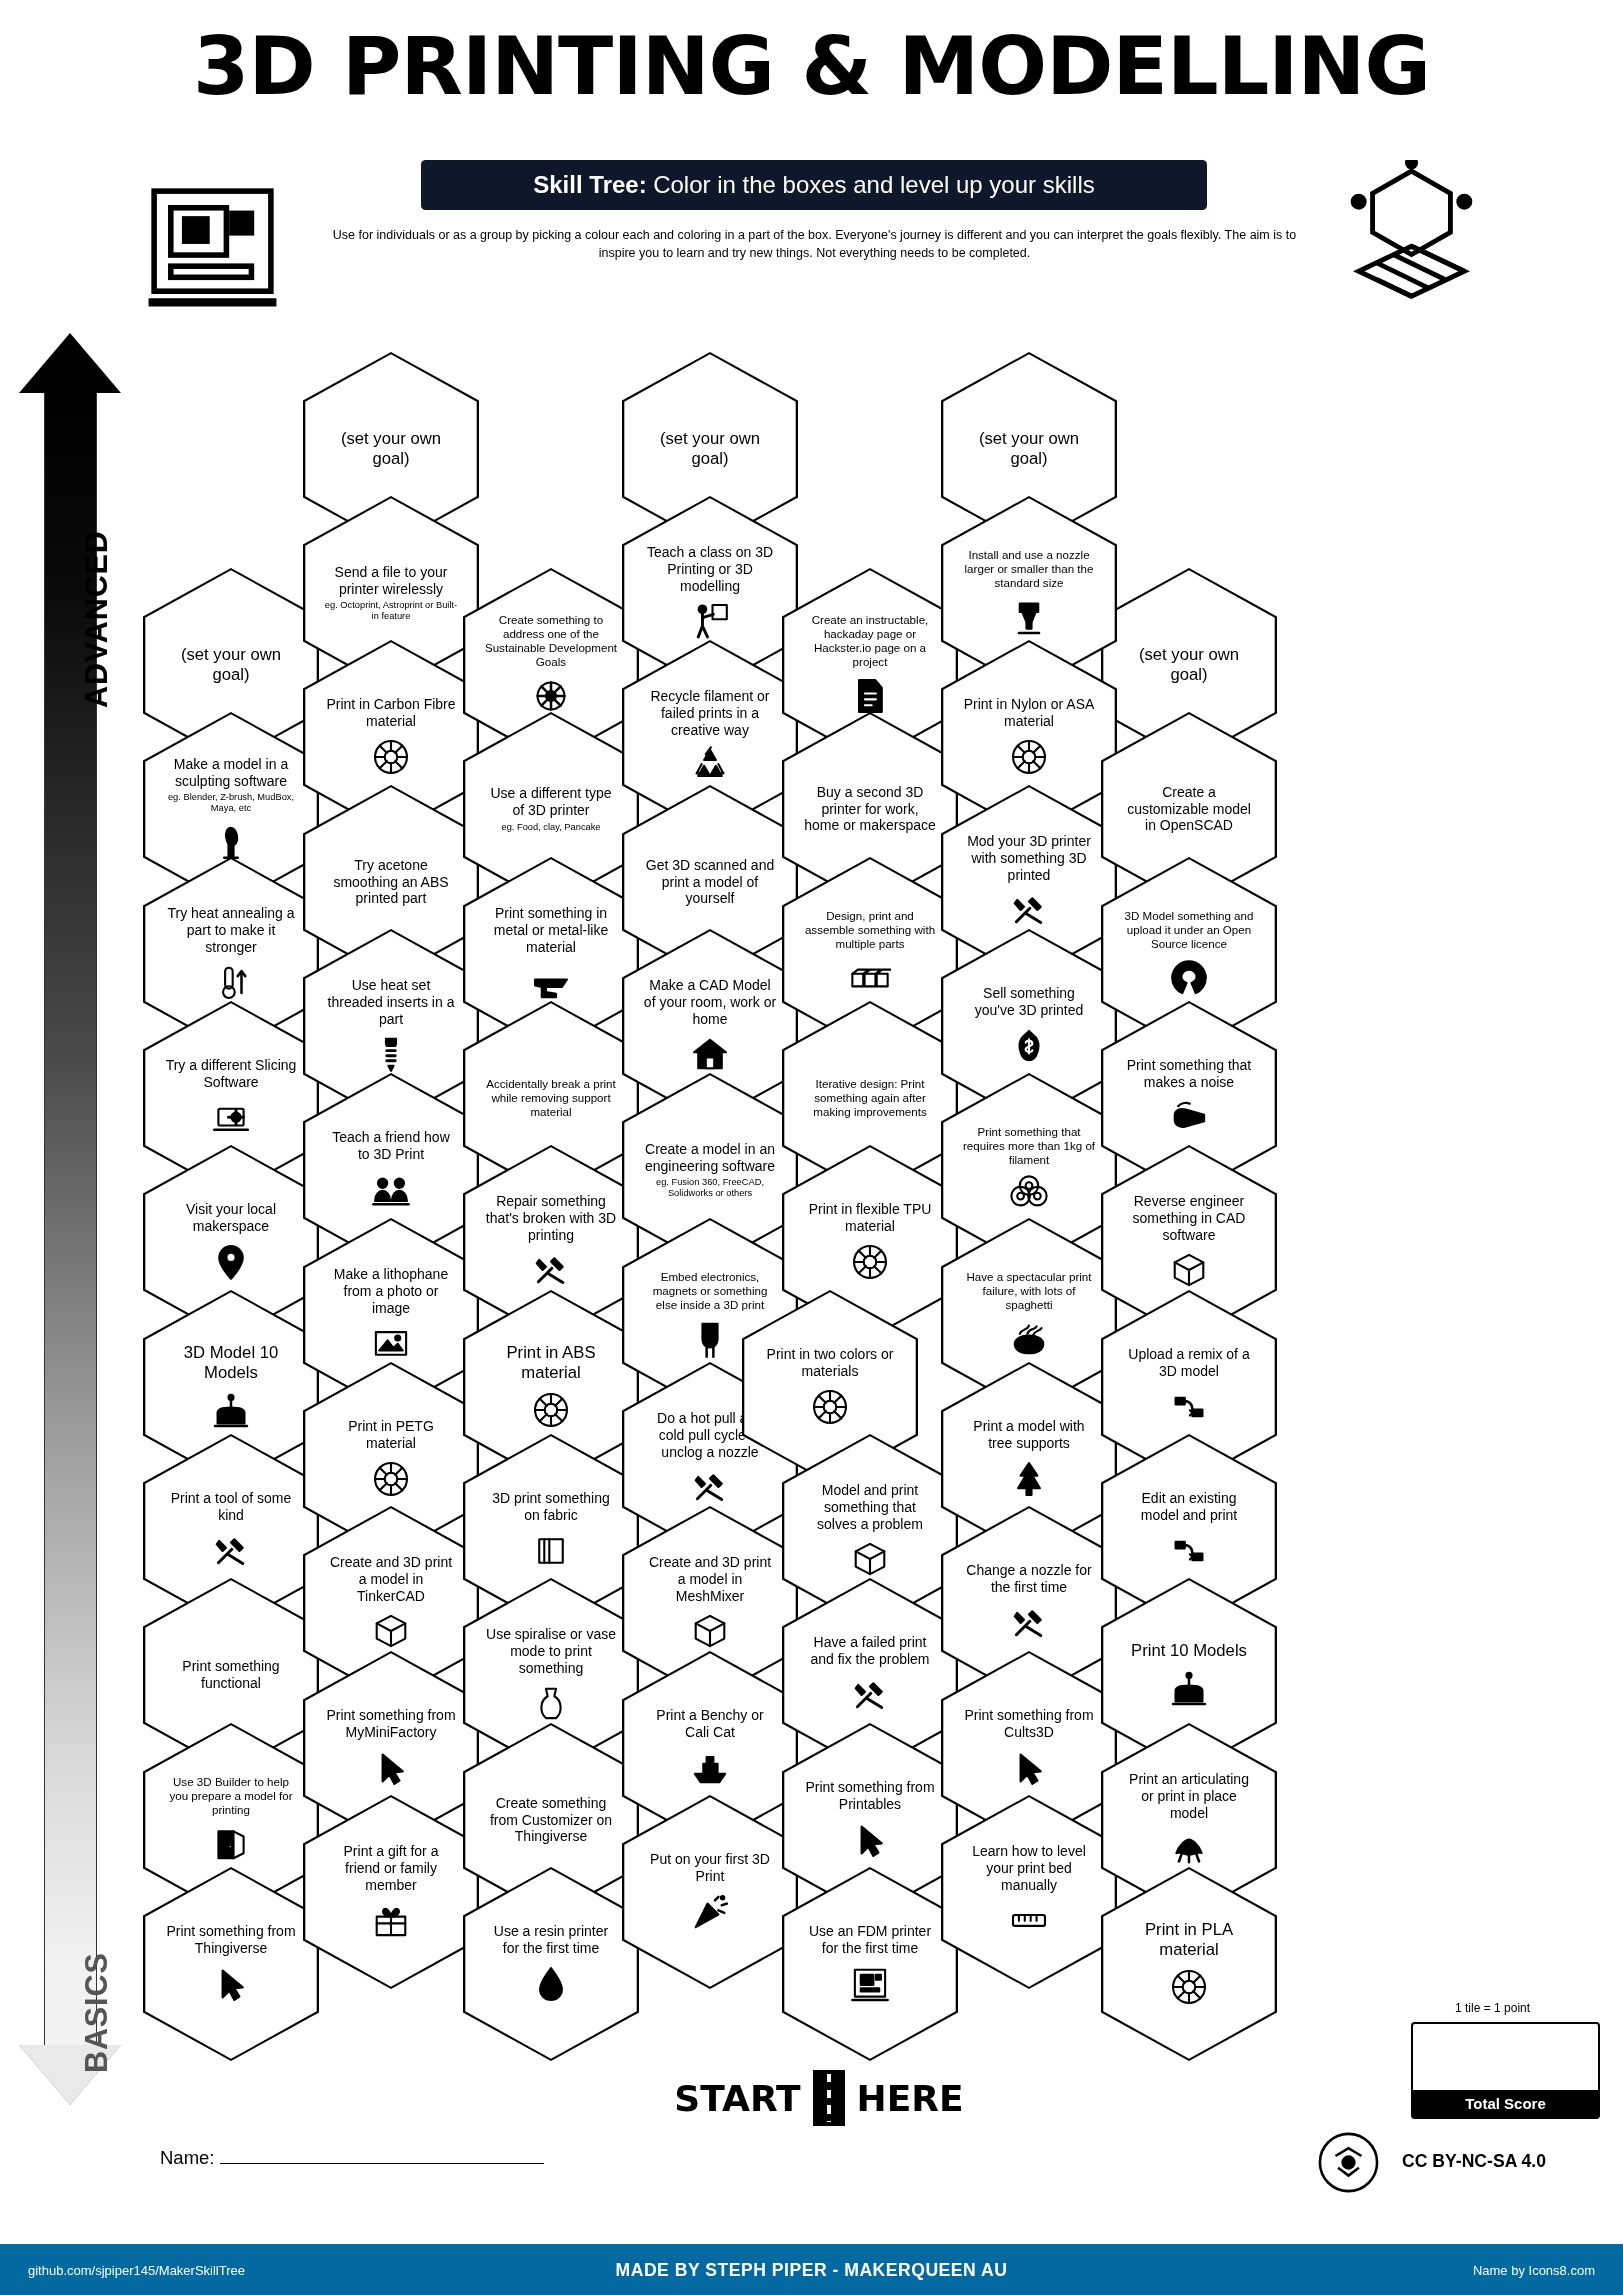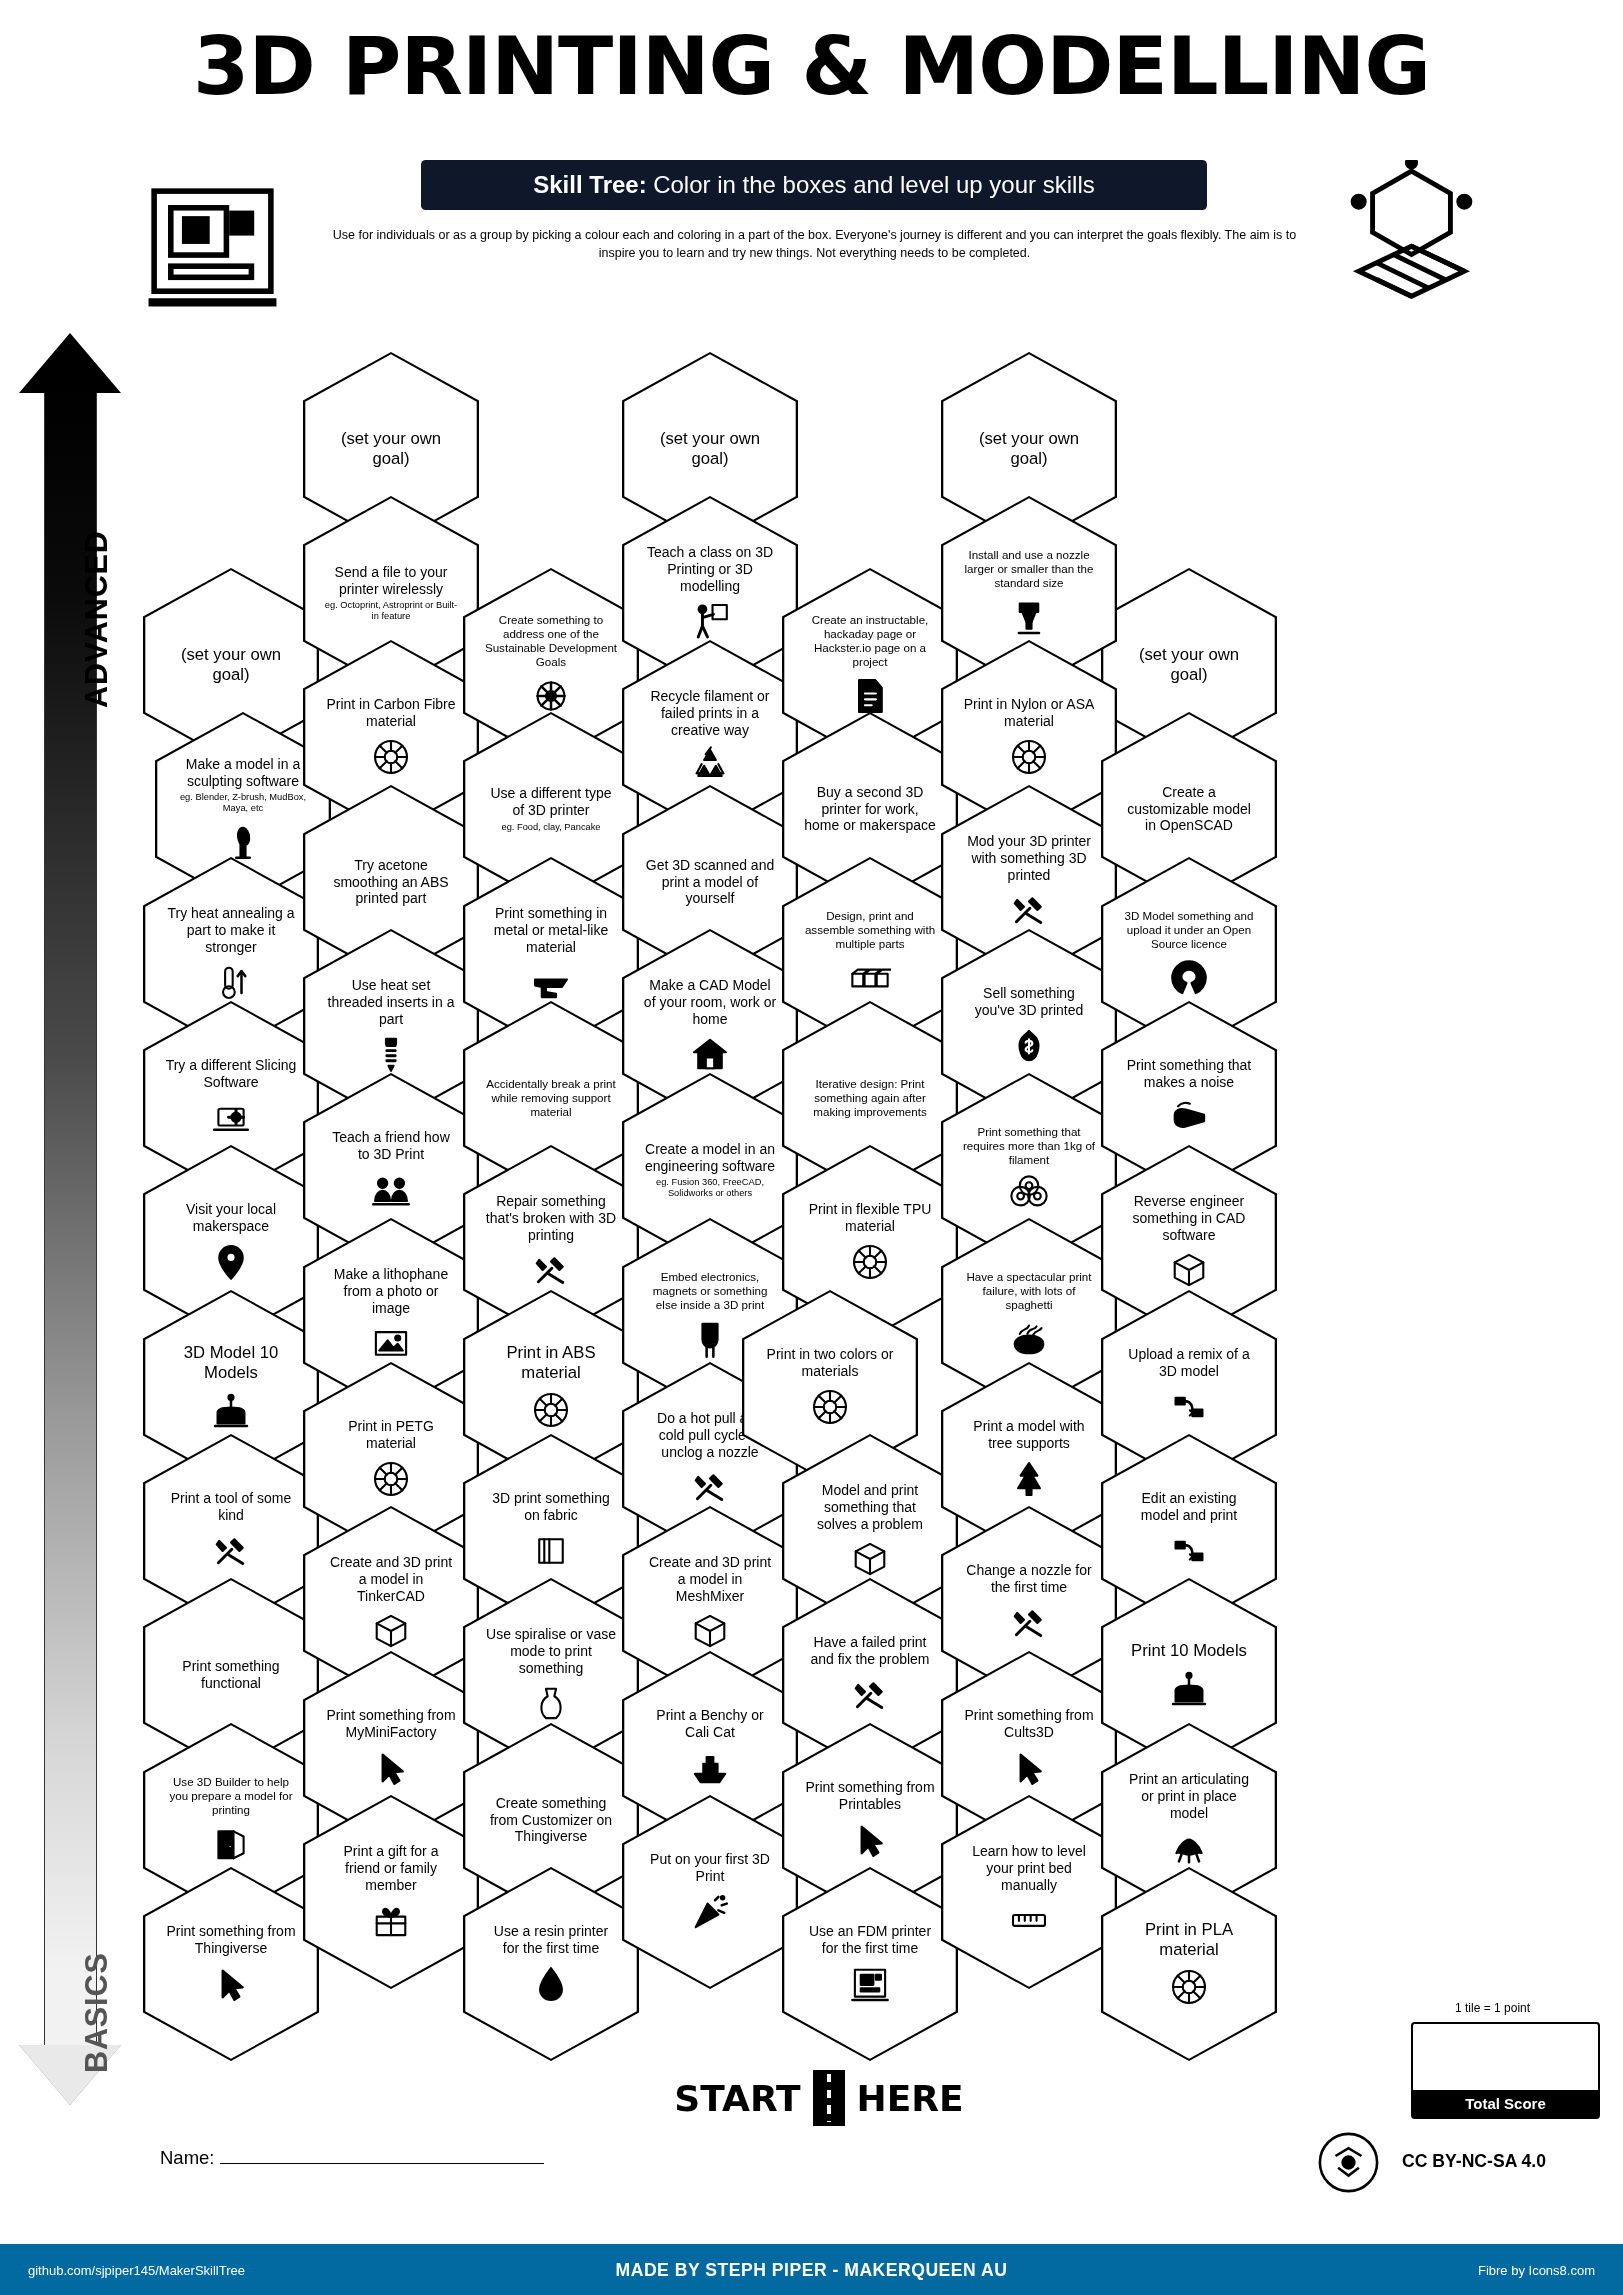--- a/index.html
+++ b/index.html
@@ -199,21 +199,21 @@
         <div class="inner">
           <div class="label lg">(set your own goal)</div>
         </div>
       </div>
       <div class="hex" style="left: 1101px; top: 568px;">
         <div class="border"></div>
         <div class="inner">
           <div class="label lg">(set your own goal)</div>
         </div>
       </div>
-      <div class="hex" style="left: 143px; top: 712px; margin-left: 12px;">
+      <div class="hex" style="left: 143px; top: 712px;">
         <div class="border"></div>
         <div class="inner">
           <div class="label">Make a model in a sculpting software</div>
           <div class="sub">eg. Blender, Z-brush, MudBox, Maya, etc</div>
           <div class="ico">
             <svg class="svgico" width="42" height="42" viewBox="0 0 100 100" fill="none" stroke="#000" stroke-width="5" stroke-linecap="round" stroke-linejoin="round">
               <path d="M44 88 L56 88 L56 60 C66 54 68 38 60 26 C54 16 44 16 40 26 C36 36 40 50 44 58 Z" fill="#000"></path>
               <path d="M34 90 L66 90" stroke-width="6"></path>
             </svg>
           </div>
@@ -1028,16 +1028,16 @@
       <circle cx="50" cy="50" r="44"></circle>
       <path d="M30 40 L50 28 L70 40 M34 58 L50 70 L66 58" stroke-width="4"></path>
       <circle cx="50" cy="50" r="9" fill="#000"></circle>
     </svg>
   </div>
   <div class="cc-text">CC BY-NC-SA 4.0</div>
 
   <div class="footer">
     <span class="left">github.com/sjpiper145/MakerSkillTree</span>
     <span class="center">MADE BY STEPH PIPER  -  MAKERQUEEN AU</span>
-    <span class="right">Fibre by Icons8.com</span>
+    <span class="right">Name by Icons8.com</span>
   </div>
 </div>
 
 
 </body></html>

